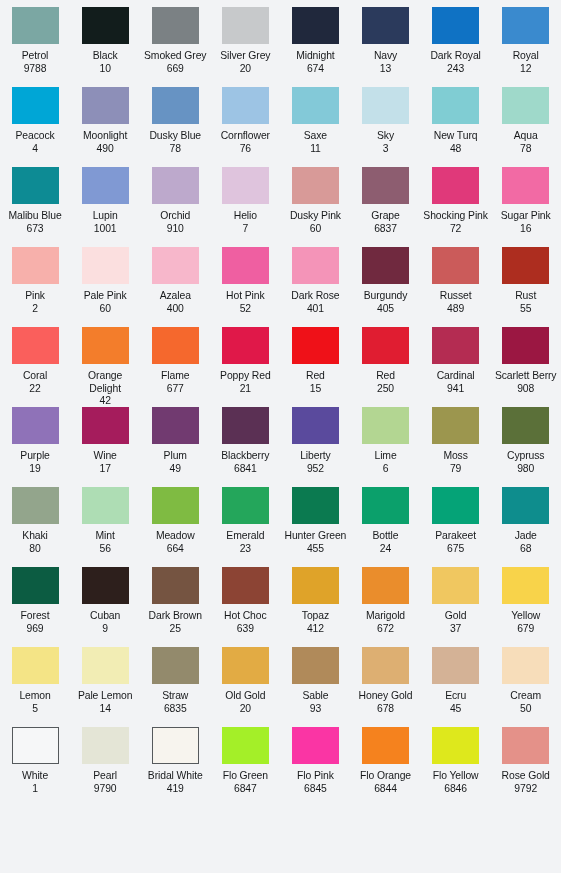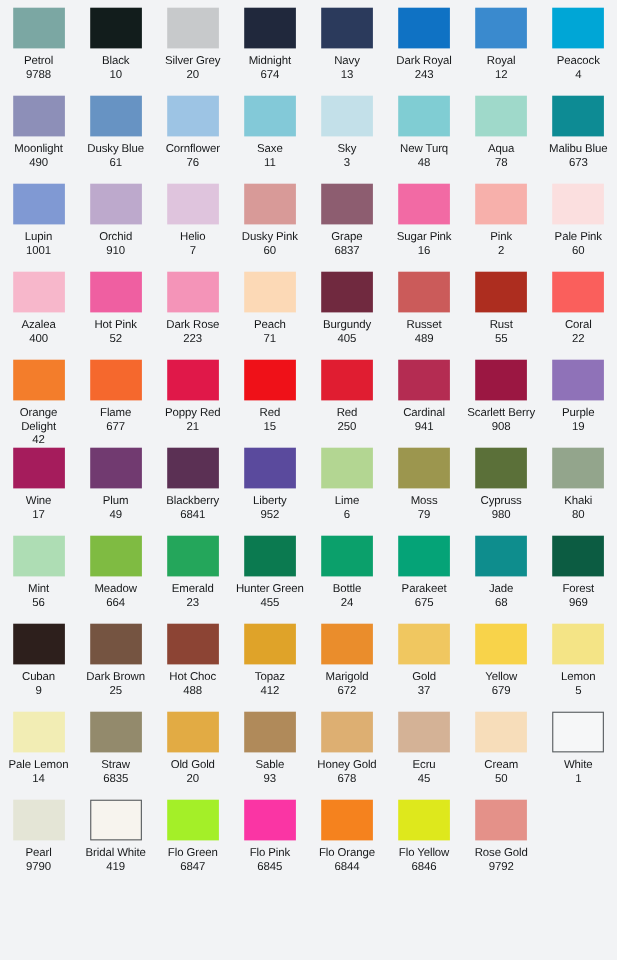--- a/index.html
+++ b/index.html
@@ -65,20 +65,25 @@
         <div class="swatch-chip" style="background: rgb(123, 167, 163);"></div>
         <div class="swatch-label">Petrol
 9788</div>
       </div>
       <div class="swatch-cell">
         <div class="swatch-chip" style="background: rgb(18, 29, 28);"></div>
         <div class="swatch-label">Black
 10</div>
       </div>
       <div class="swatch-cell">
+        <div class="swatch-chip" style="background: rgb(123, 129, 132);"></div>
+        <div class="swatch-label">Smoked Grey
+669</div>
+      </div>
+      <div class="swatch-cell">
         <div class="swatch-chip" style="background: rgb(199, 201, 203);"></div>
         <div class="swatch-label">Silver Grey
 20</div>
       </div>
       <div class="swatch-cell">
         <div class="swatch-chip" style="background: rgb(32, 40, 60);"></div>
         <div class="swatch-label">Midnight
 674</div>
       </div>
       <div class="swatch-cell">
@@ -102,21 +107,21 @@
 4</div>
       </div>
       <div class="swatch-cell">
         <div class="swatch-chip" style="background: rgb(141, 143, 184);"></div>
         <div class="swatch-label">Moonlight
 490</div>
       </div>
       <div class="swatch-cell">
         <div class="swatch-chip" style="background: rgb(103, 147, 195);"></div>
         <div class="swatch-label">Dusky Blue
-61</div>
+78</div>
       </div>
       <div class="swatch-cell">
         <div class="swatch-chip" style="background: rgb(157, 196, 228);"></div>
         <div class="swatch-label">Cornflower
 76</div>
       </div>
       <div class="swatch-cell">
         <div class="swatch-chip" style="background: rgb(131, 201, 216);"></div>
         <div class="swatch-label">Saxe
 11</div>
@@ -160,20 +165,25 @@
         <div class="swatch-chip" style="background: rgb(216, 154, 152);"></div>
         <div class="swatch-label">Dusky Pink
 60</div>
       </div>
       <div class="swatch-cell">
         <div class="swatch-chip" style="background: rgb(141, 93, 112);"></div>
         <div class="swatch-label">Grape
 6837</div>
       </div>
       <div class="swatch-cell">
+        <div class="swatch-chip" style="background: rgb(224, 57, 122);"></div>
+        <div class="swatch-label">Shocking Pink
+72</div>
+      </div>
+      <div class="swatch-cell">
         <div class="swatch-chip" style="background: rgb(242, 106, 164);"></div>
         <div class="swatch-label">Sugar Pink
 16</div>
       </div>
       <div class="swatch-cell">
         <div class="swatch-chip" style="background: rgb(247, 176, 171);"></div>
         <div class="swatch-label">Pink
 2</div>
       </div>
       <div class="swatch-cell">
@@ -187,26 +197,21 @@
 400</div>
       </div>
       <div class="swatch-cell">
         <div class="swatch-chip" style="background: rgb(239, 95, 161);"></div>
         <div class="swatch-label">Hot Pink
 52</div>
       </div>
       <div class="swatch-cell">
         <div class="swatch-chip" style="background: rgb(244, 148, 184);"></div>
         <div class="swatch-label">Dark Rose
-223</div>
-      </div>
-      <div class="swatch-cell">
-        <div class="swatch-chip" style="background: rgb(252, 217, 182);"></div>
-        <div class="swatch-label">Peach
-71</div>
+401</div>
       </div>
       <div class="swatch-cell">
         <div class="swatch-chip" style="background: rgb(112, 41, 63);"></div>
         <div class="swatch-label">Burgundy
 405</div>
       </div>
       <div class="swatch-cell">
         <div class="swatch-chip" style="background: rgb(203, 91, 90);"></div>
         <div class="swatch-label">Russet
 489</div>
@@ -347,21 +352,21 @@
 9</div>
       </div>
       <div class="swatch-cell">
         <div class="swatch-chip" style="background: rgb(117, 84, 65);"></div>
         <div class="swatch-label">Dark Brown
 25</div>
       </div>
       <div class="swatch-cell">
         <div class="swatch-chip" style="background: rgb(140, 68, 52);"></div>
         <div class="swatch-label">Hot Choc
-488</div>
+639</div>
       </div>
       <div class="swatch-cell">
         <div class="swatch-chip" style="background: rgb(223, 163, 41);"></div>
         <div class="swatch-label">Topaz
 412</div>
       </div>
       <div class="swatch-cell">
         <div class="swatch-chip" style="background: rgb(234, 141, 44);"></div>
         <div class="swatch-label">Marigold
 672</div>

